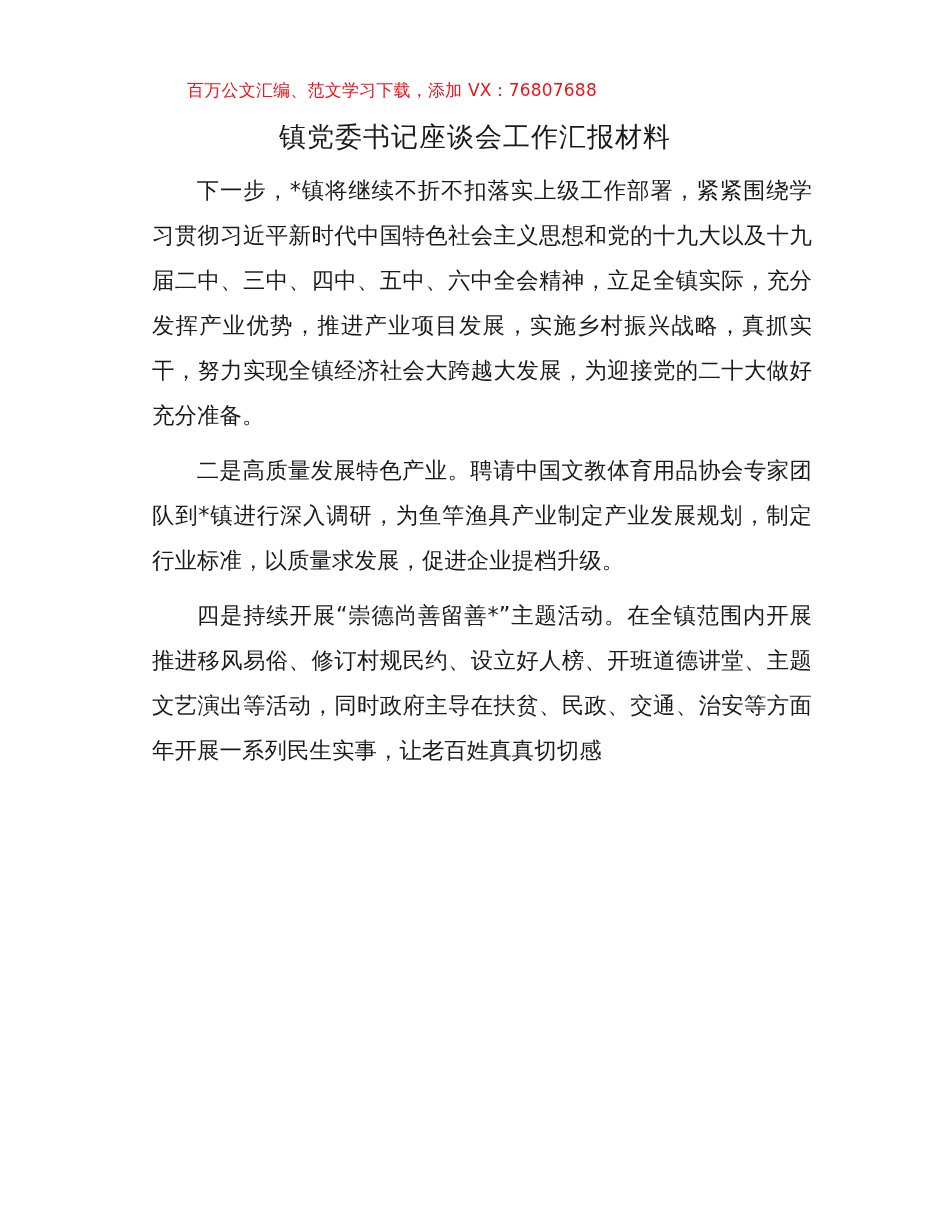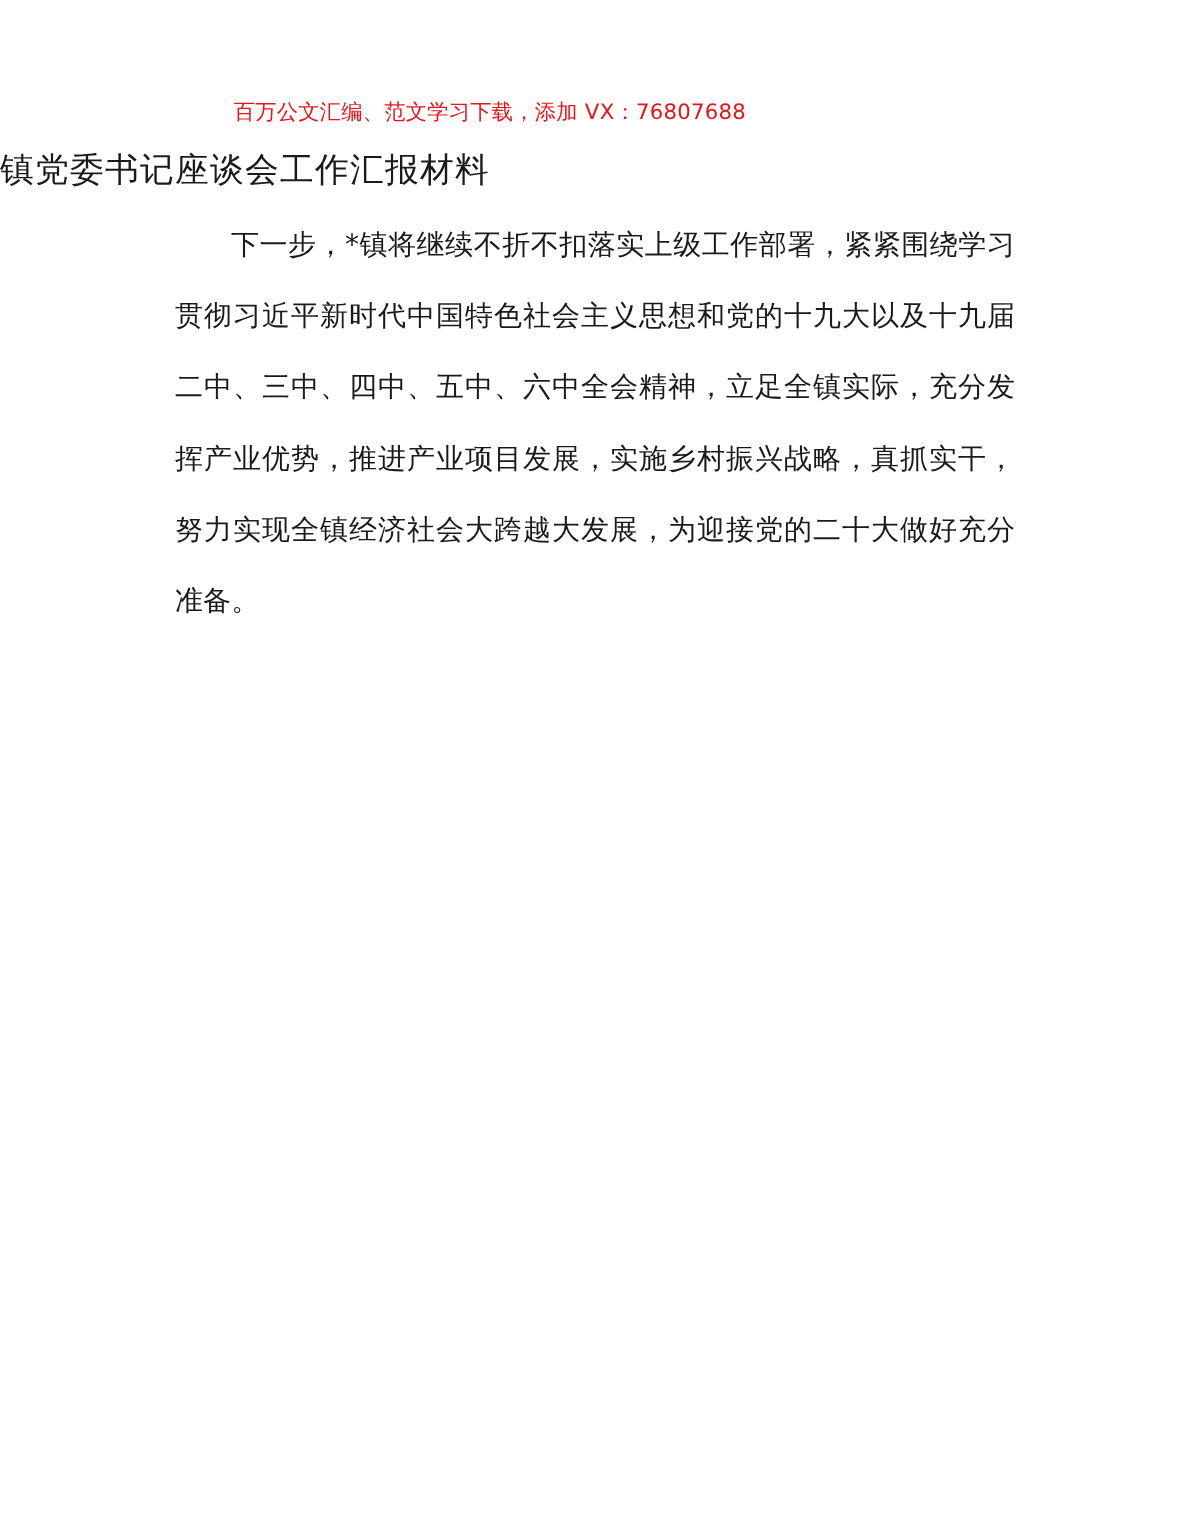--- a/index.html
+++ b/index.html
@@ -25,44 +25,47 @@
       line-height: 26px;
       color: #e8141a;
       letter-spacing: 0.2px;
       margin-top: 20px;
     }
     .doc-title {
       position: absolute;
       top: 115px;
       left: 0;
       width: 950px;
+      text-align: center;
       font-size: 27px;
       line-height: 44px;
       color: #1a1a1a;
       letter-spacing: 1px;
     }
     .doc-body {
       position: absolute;
       top: 168px;
       left: 140px;
       width: 672px;
     }
     .para {
-      margin: 0 0 10px 0;
+      margin: 0 0 10px 12px;
       font-size: 22.4px;
-      line-height: 57px;
+      line-height: 45px;
       text-indent: 2em;
       text-align: justify;
       text-align-last: left;
       letter-spacing: 0.1px;
       color: #1a1a1a;
     }
   </style>
 </head>
 <body>
 
 <div class="watermark">百万公文汇编、范文学习下载，添加 VX：76807688</div>
 
 <div class="doc-title">镇党委书记座谈会工作汇报材料</div>
 
 <div class="doc-body">
   <p class="para">下一步，*镇将继续不折不扣落实上级工作部署，紧紧围绕学习贯彻习近平新时代中国特色社会主义思想和党的十九大以及十九届二中、三中、四中、五中、六中全会精神，立足全镇实际，充分发挥产业优势，推进产业项目发展，实施乡村振兴战略，真抓实干，努力实现全镇经济社会大跨越大发展，为迎接党的二十大做好充分准备。</p>
+  <p class="para">二是高质量发展特色产业。聘请中国文教体育用品协会专家团队到*镇进行深入调研，为鱼竿渔具产业制定产业发展规划，制定行业标准，以质量求发展，促进企业提档升级。</p>
+  <p class="para">四是持续开展“崇德尚善留善*”主题活动。在全镇范围内开展推进移风易俗、修订村规民约、设立好人榜、开班道德讲堂、主题文艺演出等活动，同时政府主导在扶贫、民政、交通、治安等方面年开展一系列民生实事，让老百姓真真切切感</p>
 </div>
 
 </body></html>

